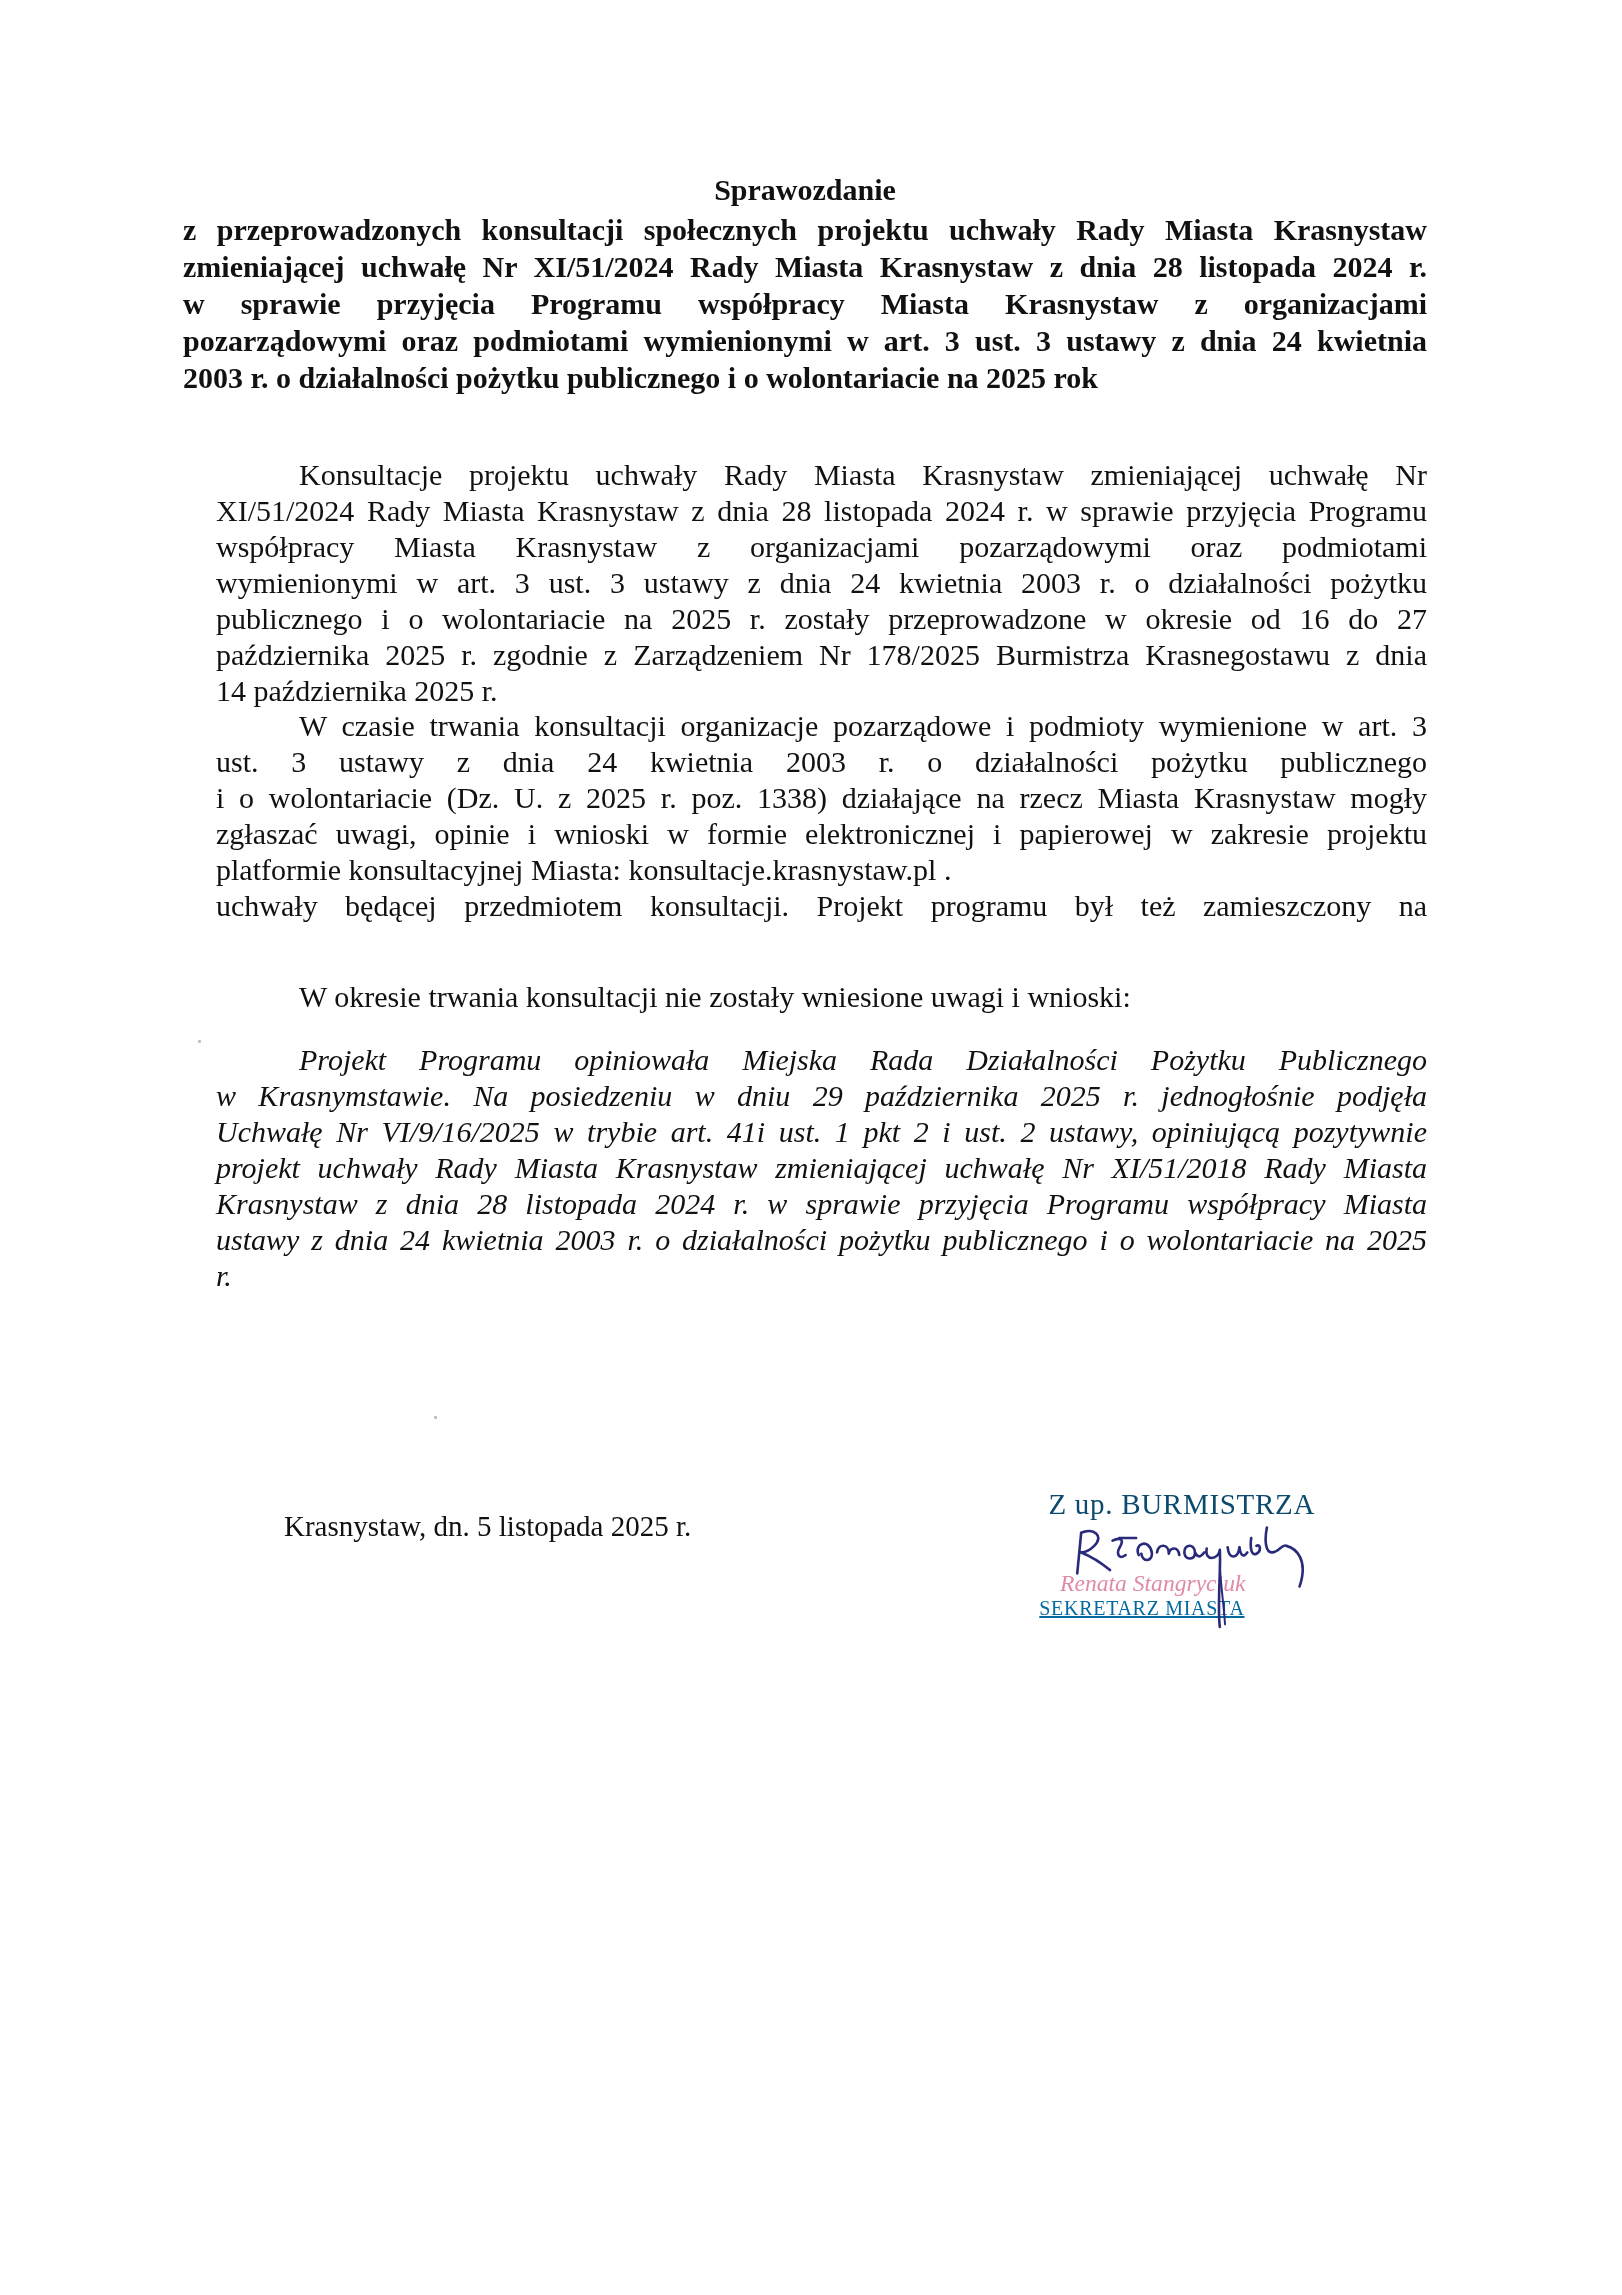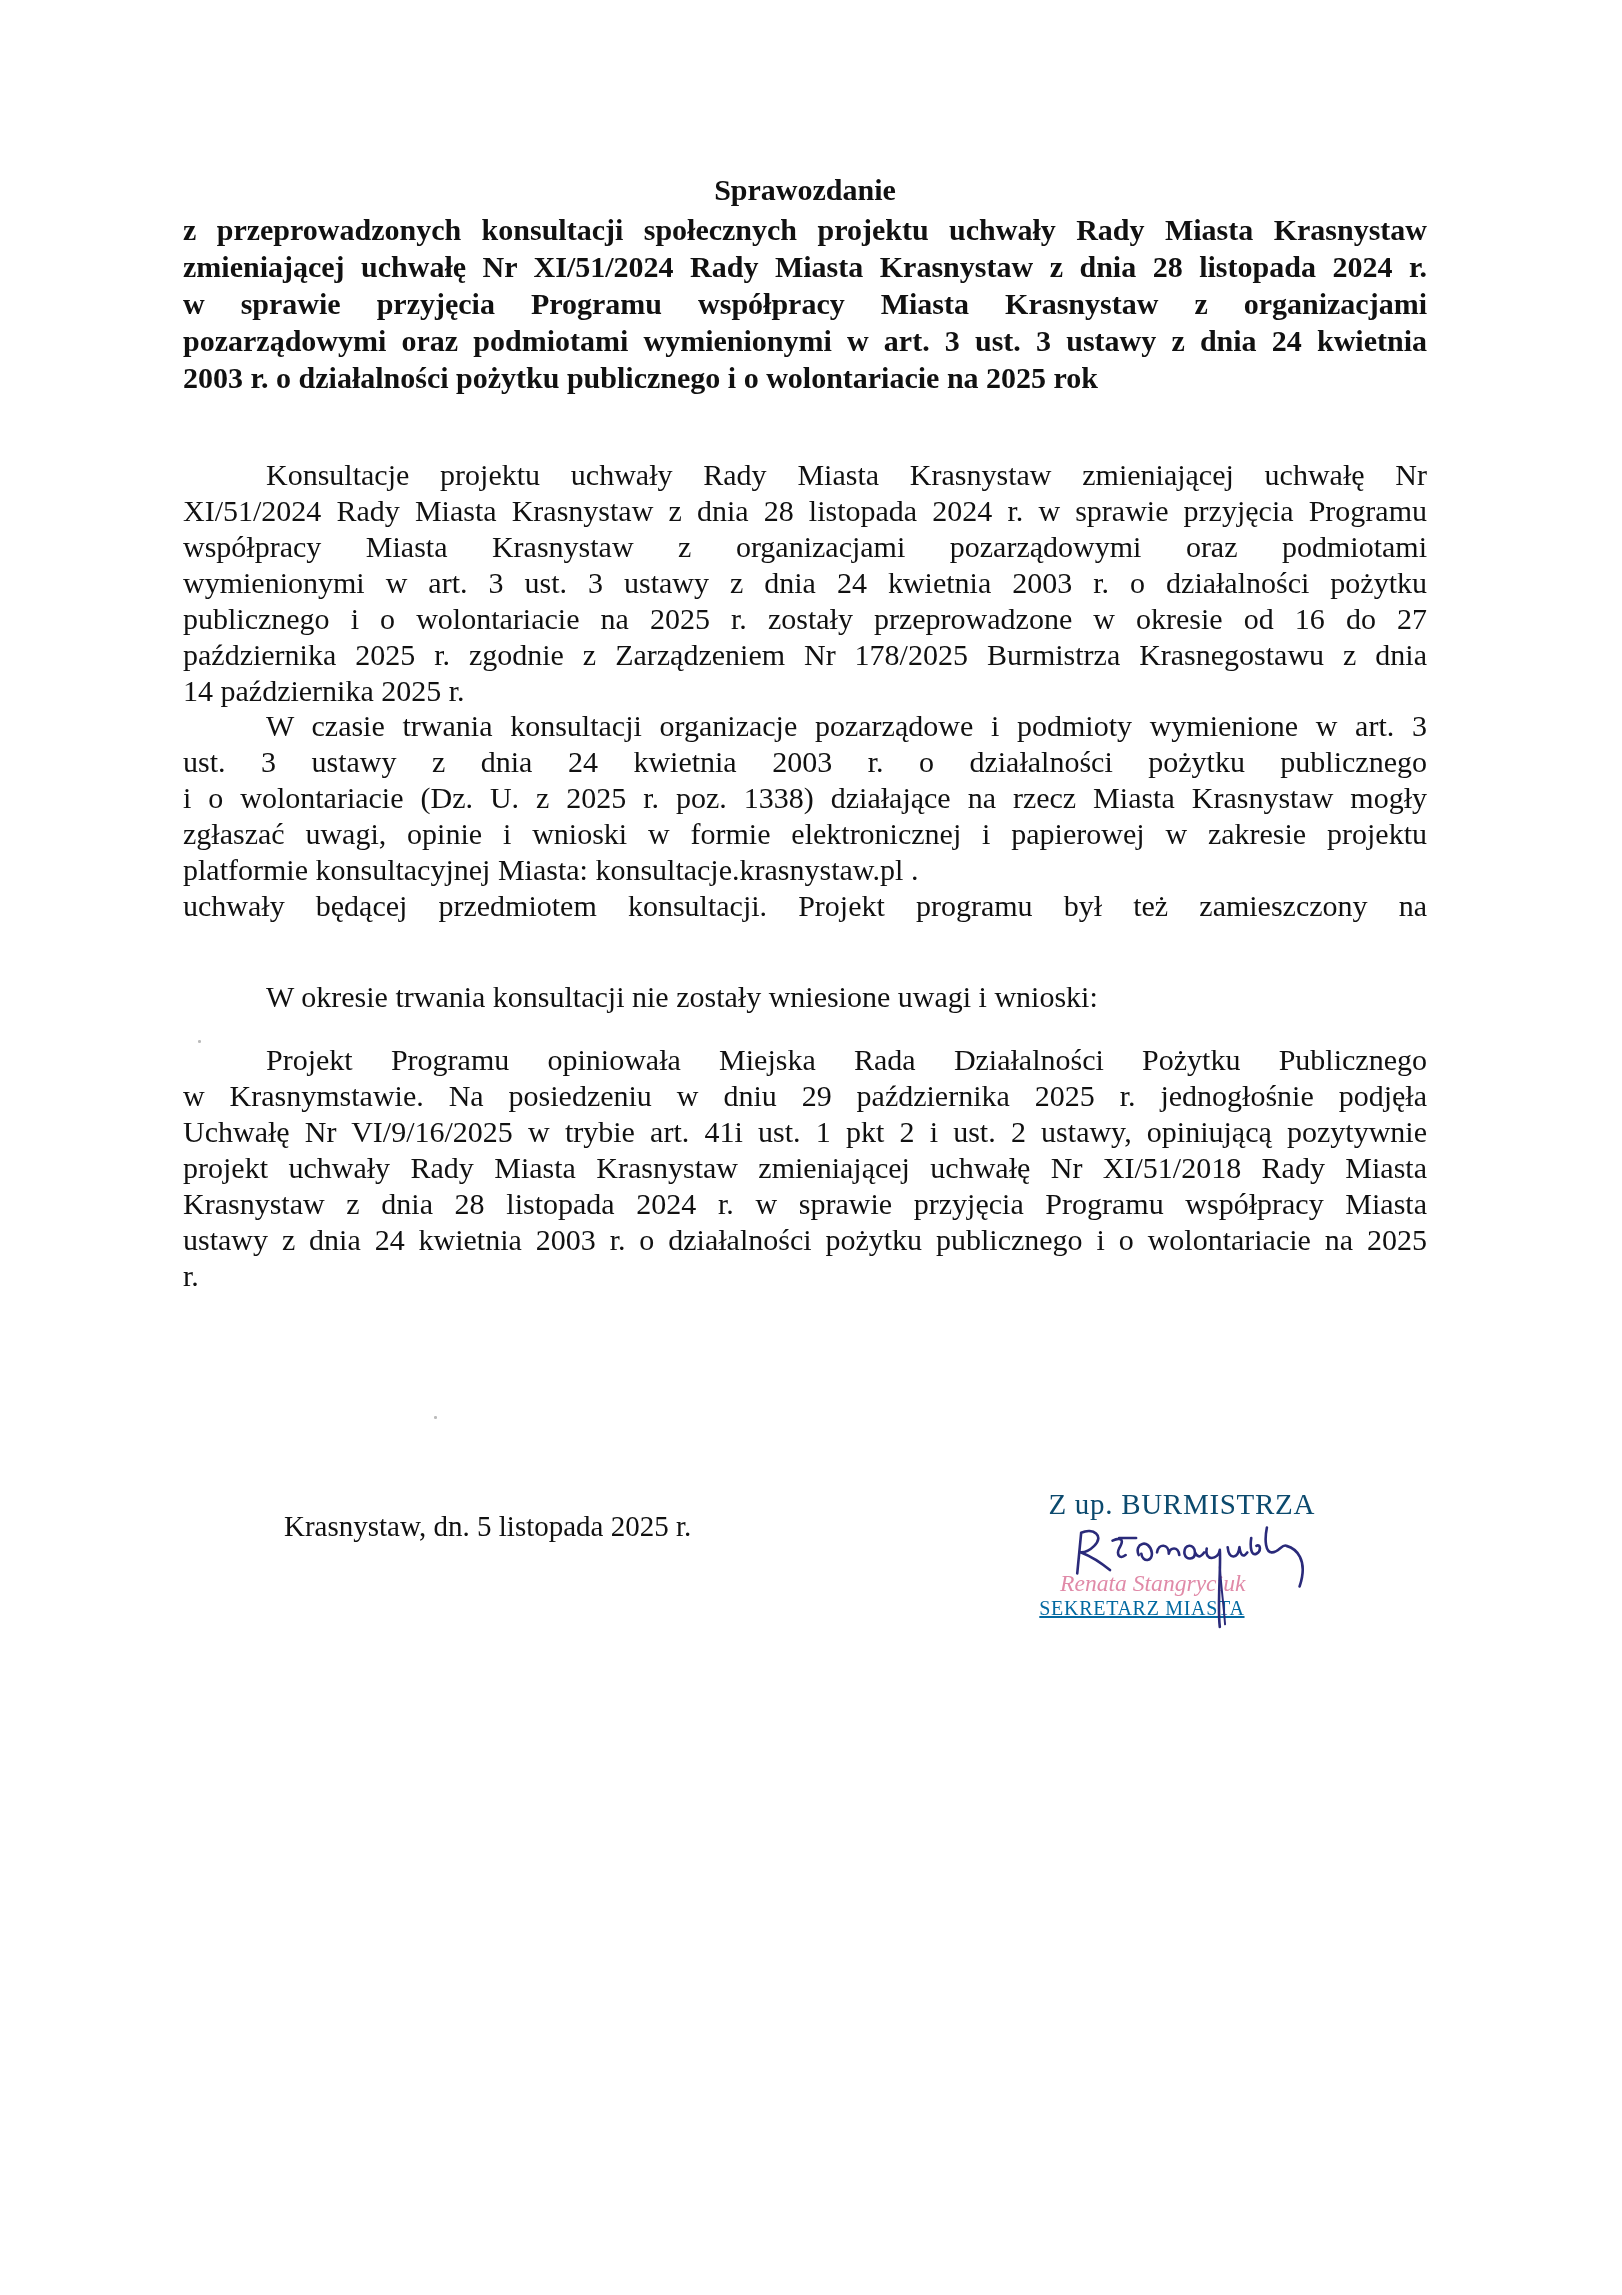--- a/index.html
+++ b/index.html
@@ -3,21 +3,21 @@
 <meta charset="utf-8">
 <style>
   html, body { margin: 0; padding: 0; background: #ffffff; }
   body { width: 1622px; height: 2295px; position: relative; overflow: hidden; }
   .page { position: absolute; left: 0; top: 0; width: 1622px; height: 2295px; background: #ffffff; color: #111111; font-family: "Liberation Serif", serif; }
   .title-main { position: absolute; left: 183px; width: 1244px; top: 171px; text-align: center; font-weight: bold; font-size: 30px; line-height: 37px; }
   .title-sub { position: absolute; left: 183px; width: 1244px; top: 211px; font-weight: bold; font-size: 30px; line-height: 37px; text-align: justify; text-align-last: left; }
   .title-sub .ln { display: block; text-align: justify; text-align-last: justify; white-space: nowrap; }
   .title-sub .ln.last { text-align-last: left; }
   .para { position: absolute; left: 183px; width: 1244px; font-size: 30px; line-height: 36px; }
-  .para .ln { display: block; text-align: justify; text-align-last: justify; white-space: nowrap; }
+  .para .ln { display: block; text-align: justify; text-align-last: justify; white-space: nowrap; margin-left: 33px; }
   .para .ln.last { text-align-last: left; }
   .para .ln.indent { padding-left: 83px; }
   .date-line { position: absolute; left: 275px; top: 1508px; font-size: 29px; line-height: 36px; margin-left: 9px; }
   .stamp { position: absolute; left: 1021px; top: 1475px; width: 327px; height: 164px; }
   .stamp .s1 { position: absolute; left: 27.5px; top: 13px; font-size: 29px; color: #0c4a6e; letter-spacing: 0.7px; white-space: nowrap; }
   .stamp .s2 { position: absolute; left: 39px; top: 95px; font-size: 23.6px; font-style: italic; color: #e08aa8; white-space: nowrap; }
   .stamp .s3 { position: absolute; left: 18.3px; top: 122px; font-size: 20px; color: #0369a1; letter-spacing: 0.7px; white-space: nowrap; text-decoration: underline; }
   .stamp svg { position: absolute; left: 0; top: 0; }
   .speck { position: absolute; width: 2.6px; height: 2.6px; background: #bbbbbb; border-radius: 1.3px; }
 </style>
@@ -52,21 +52,21 @@
     <span class="ln">i o wolontariacie (Dz. U. z 2025 r. poz. 1338) działające na rzecz Miasta Krasnystaw mogły</span>
     <span class="ln">zgłaszać uwagi, opinie i wnioski w formie elektronicznej i papierowej w zakresie projektu</span>
     <span class="ln last">platformie konsultacyjnej Miasta: konsultacje.krasnystaw.pl .</span>
     <span class="ln">uchwały będącej przedmiotem konsultacji. Projekt programu był też zamieszczony na</span>
   </div>
 
   <div class="para" style="top:979px;">
     <span class="ln indent last">W okresie trwania konsultacji nie zostały wniesione uwagi i wnioski:</span>
   </div>
 
-  <div class="para" style="top:1042px;">
+  <div class="para" style="top:1042px;font-style:italic;">
     <span class="ln indent">Projekt Programu opiniowała Miejska Rada Działalności Pożytku Publicznego</span>
     <span class="ln">w Krasnymstawie. Na posiedzeniu w dniu 29 października 2025 r. jednogłośnie podjęła</span>
     <span class="ln">Uchwałę Nr VI/9/16/2025 w trybie art. 41i ust. 1 pkt 2 i ust. 2 ustawy, opiniującą pozytywnie</span>
     <span class="ln">projekt uchwały Rady Miasta Krasnystaw zmieniającej uchwałę Nr XI/51/2018 Rady Miasta</span>
     <span class="ln">Krasnystaw z dnia 28 listopada 2024 r. w sprawie przyjęcia Programu współpracy Miasta</span>
     <span class="ln">ustawy z dnia 24 kwietnia 2003 r. o działalności pożytku publicznego i o wolontariacie na 2025</span>
     <span class="ln last">r.</span>
   </div>
 
   <div class="date-line">Krasnystaw, dn. 5 listopada 2025 r.</div>

